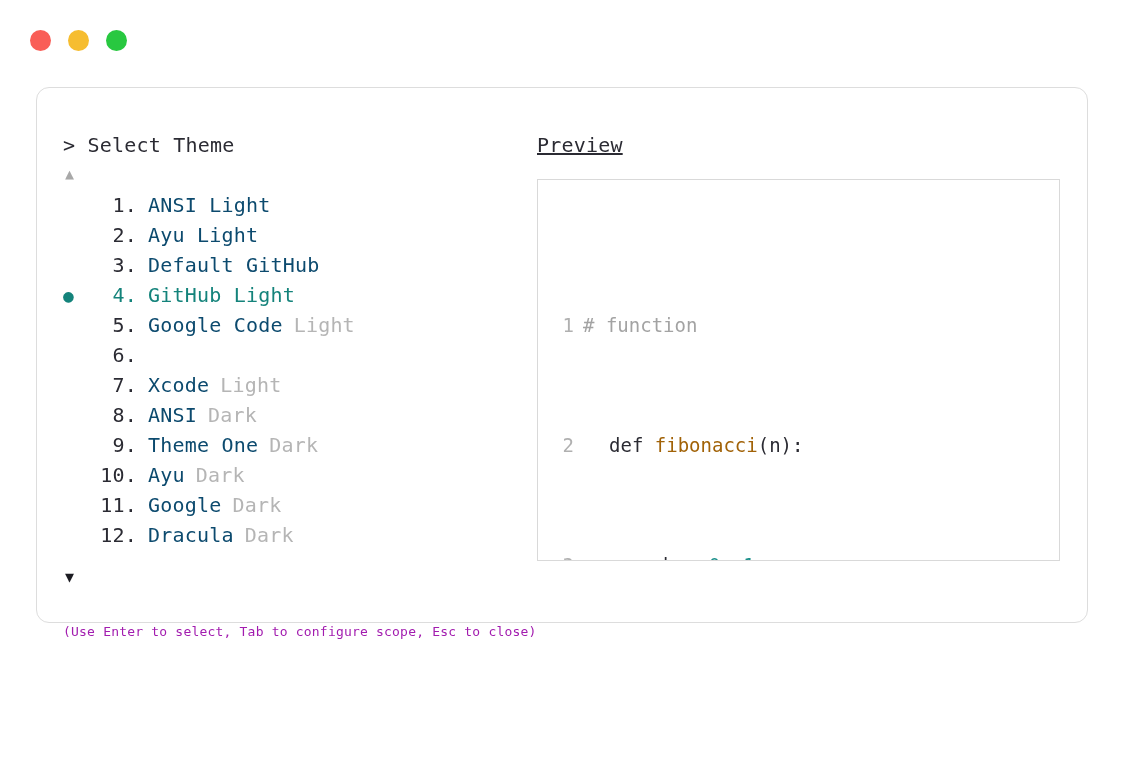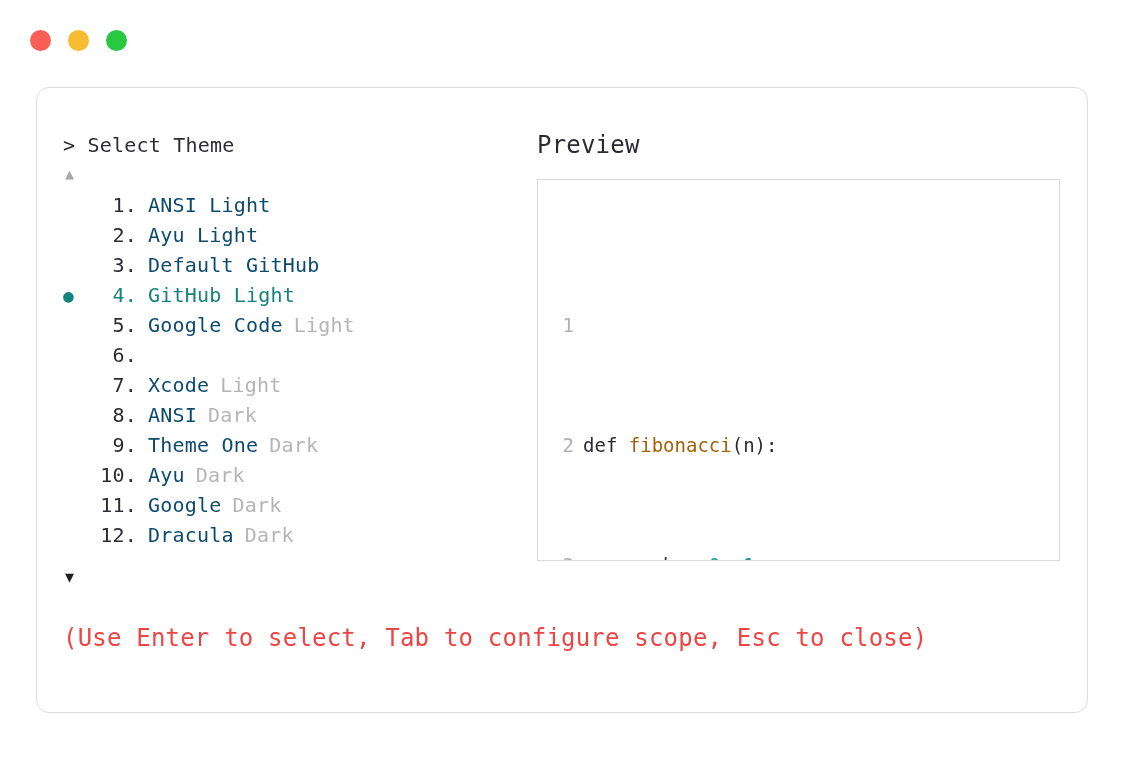--- a/index.html
+++ b/index.html
@@ -23,21 +23,21 @@
     display: flex;
     align-items: center;
     gap: 17px;
   }
   .dot { width: 21px; height: 21px; border-radius: 50%; display: block; }
 
   
   .card {
     position: absolute;
     left: 36px; top: 87px;
-    width: 1052px; height: 626px;
+    width: 1052px; height: 536px;
     background: #ffffff;
     border: 1.5px solid #dddddd;
     border-radius: 13px;
   }
 
   .card-inner {
     position: relative;
     width: 100%; height: 100%;
     padding: 0;
   }
@@ -106,24 +106,25 @@
   .theme-row.selected .name-cell,
   .theme-row.selected .variant { color: #14837b; }
 
   
   .right-col {
     position: absolute;
     left: 500px; top: 44px;
     width: 530px;
   }
   .preview-label {
-    font-size: 24px;
+    font-size: 20px;
     color: #2b2b33;
     line-height: 26px;
     letter-spacing: 0.2px;
+    text-decoration: underline;
   }
   .preview-box {
     margin-top: 21px;
     width: 523px;
     height: 382px;
     border: 1.5px solid #d9d9d9;
     background: #ffffff;
     padding: 40px 0 0 0;
     overflow: hidden;
   }
@@ -140,32 +141,32 @@
   .ln {
     flex: 0 0 36px;
     width: 36px;
     text-align: right;
     color: #b0b0b0;
     padding-right: 0;
   }
   .code-body { padding-left: 9px; }
 
   .tok-cmt  { color: #a3a3a3; }
-  .tok-kw   { color: #2b2b33; }
+  .tok-kw   { color: #2b2b33; margin-left: 26px; }
   .tok-fn   { color: #a16207; }
   .tok-num  { color: #1a8f8a; }
   .tok-plain{ color: #2b2b33; }
 
   
   .footer-hint {
     position: absolute;
     left: 26px;
     top: 536px;
-    font-size: 24px;
-    color: #ef4444;
+    font-size: 13px;
+    color: #a21caf;
     letter-spacing: 0.2px;
     white-space: pre;
   }
 </style>
 </head>
 <body>
 
 <div id="root">
 
   <div class="titlebar">
@@ -269,20 +270,21 @@
       </div>
 
       <div class="right-col">
         <div class="preview-label">Preview</div>
 
         <div class="preview-box">
           <div class="code">
 
             <div class="code-line">
               <span class="ln">1</span>
+              <span class="code-body"><span class="tok-cmt"># function</span></span>
             </div>
 
             <div class="code-line">
               <span class="ln">2</span>
               <span class="code-body"><span class="tok-kw">def </span><span class="tok-fn">fibonacci</span><span class="tok-plain">(n):</span></span>
             </div>
 
             <div class="code-line">
               <span class="ln">3</span>
               <span class="code-body"><span class="tok-plain">    a, b = </span><span class="tok-num">0</span><span class="tok-plain">, </span><span class="tok-num">1</span></span>

